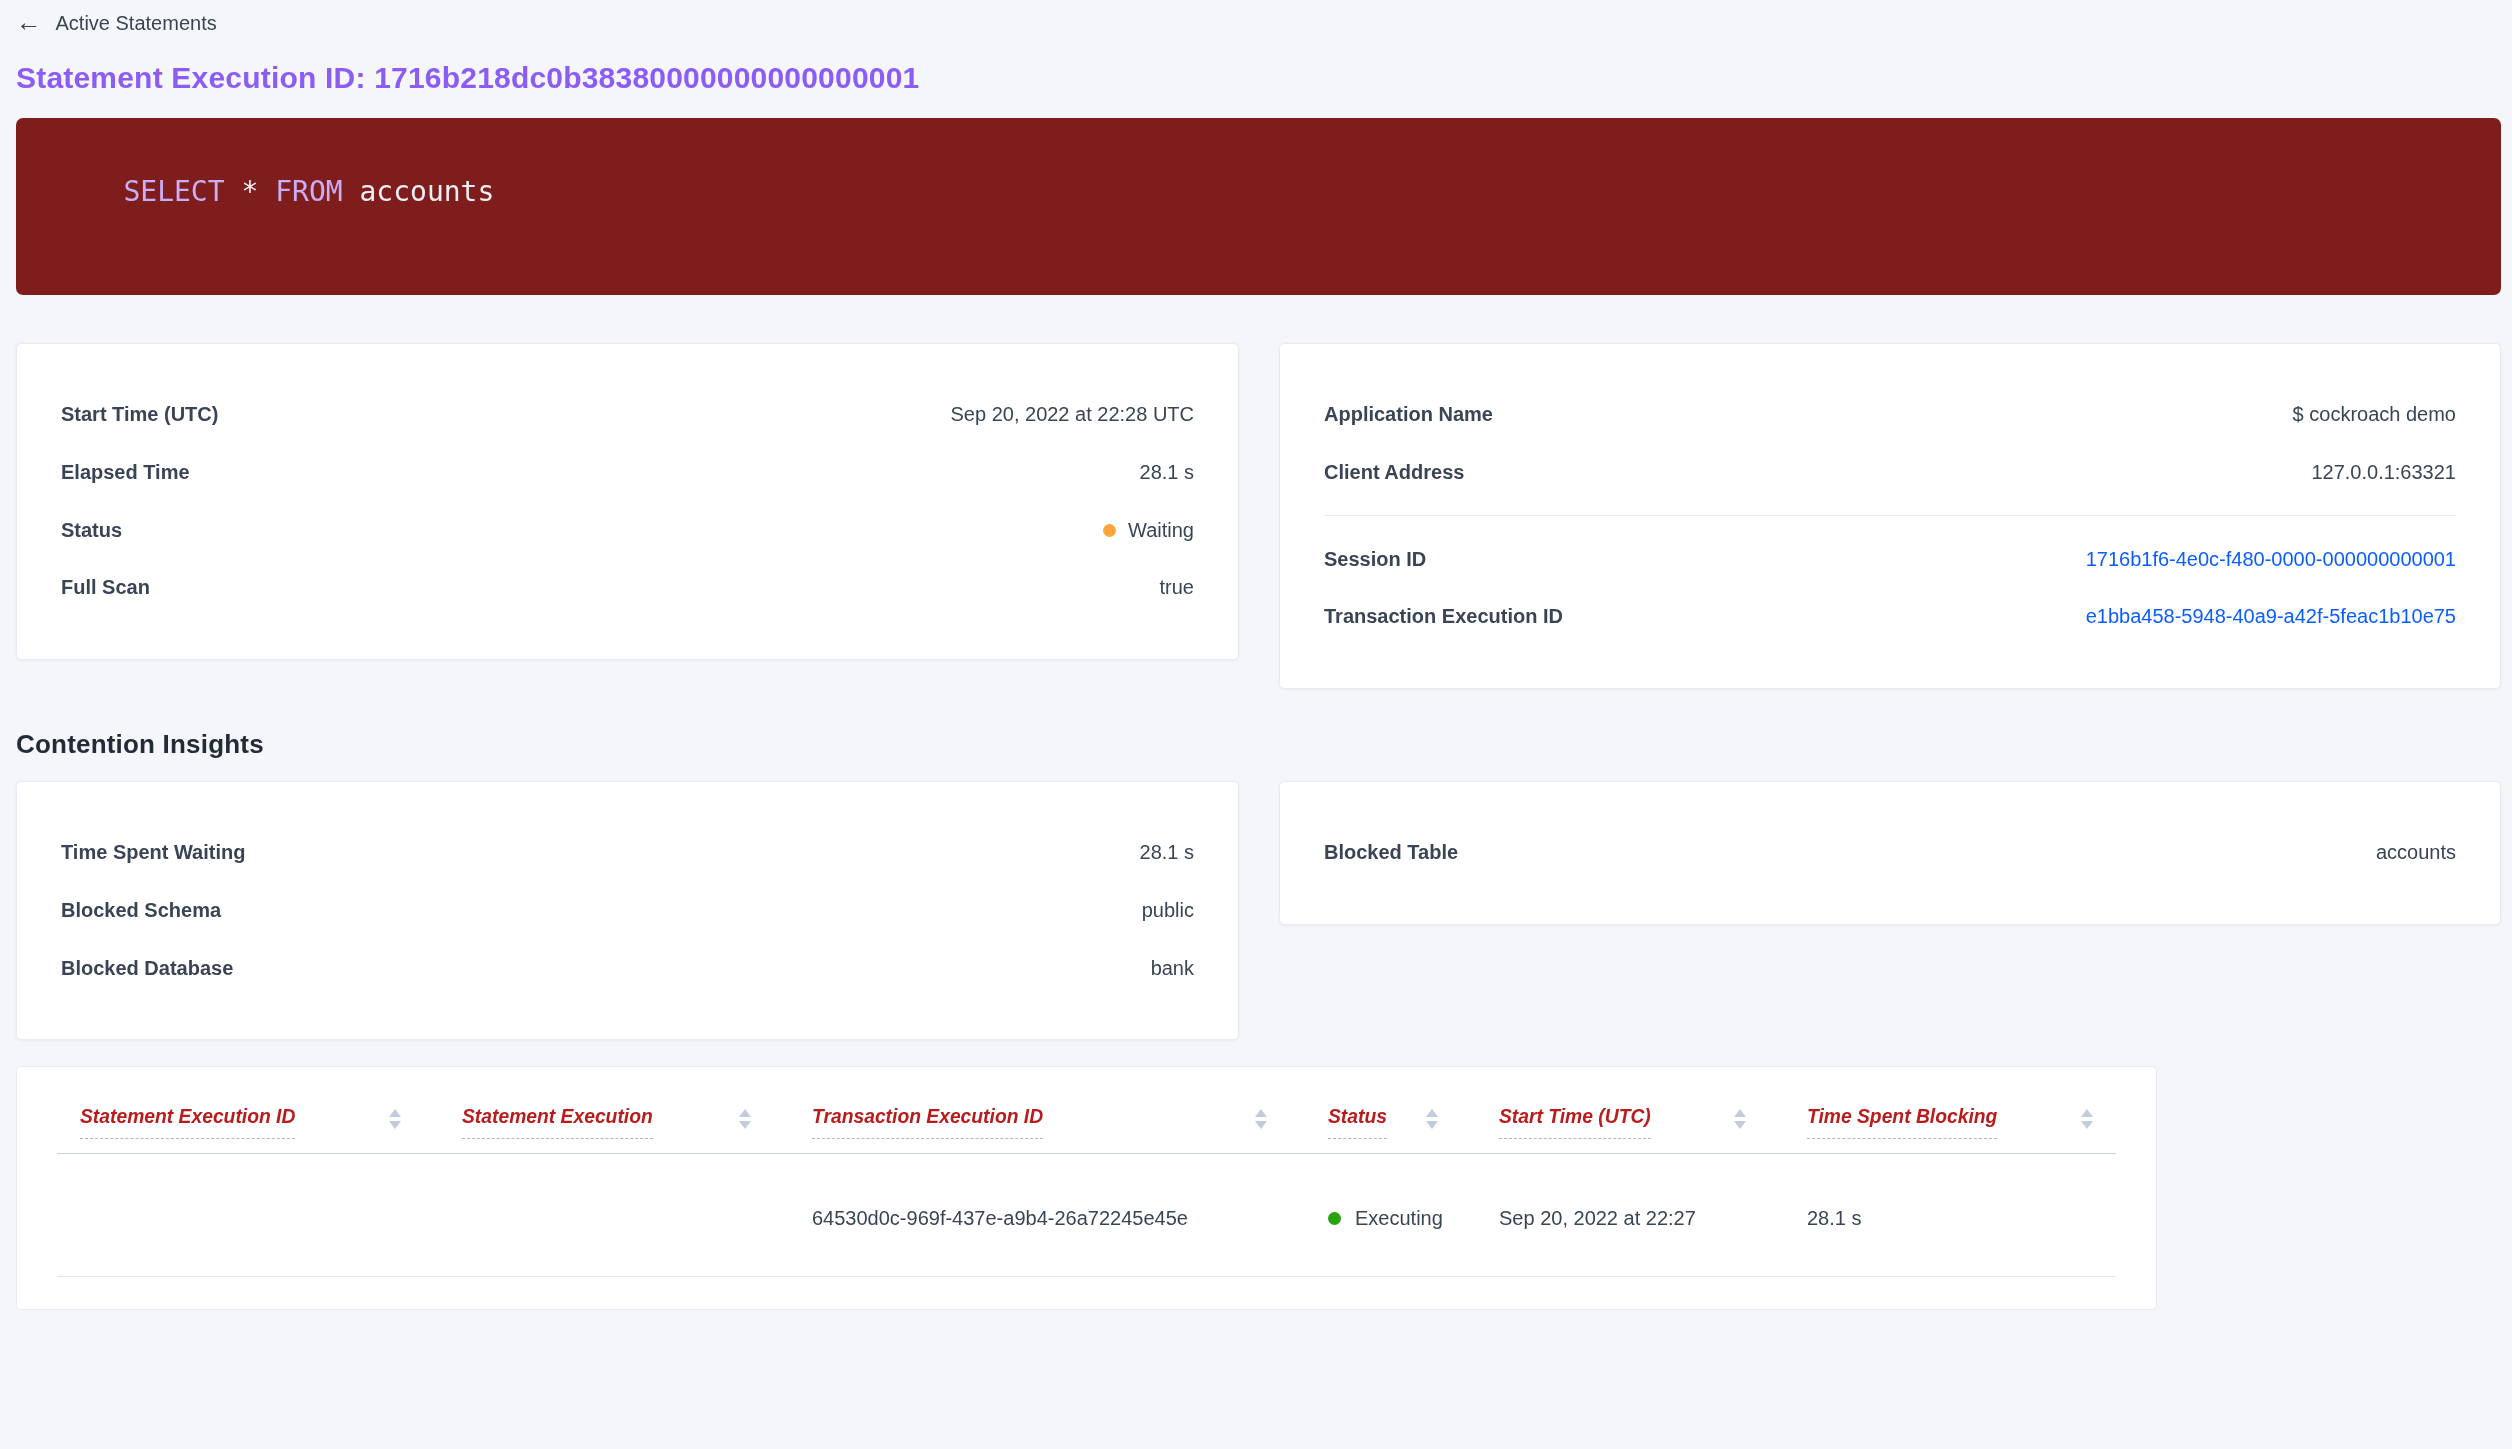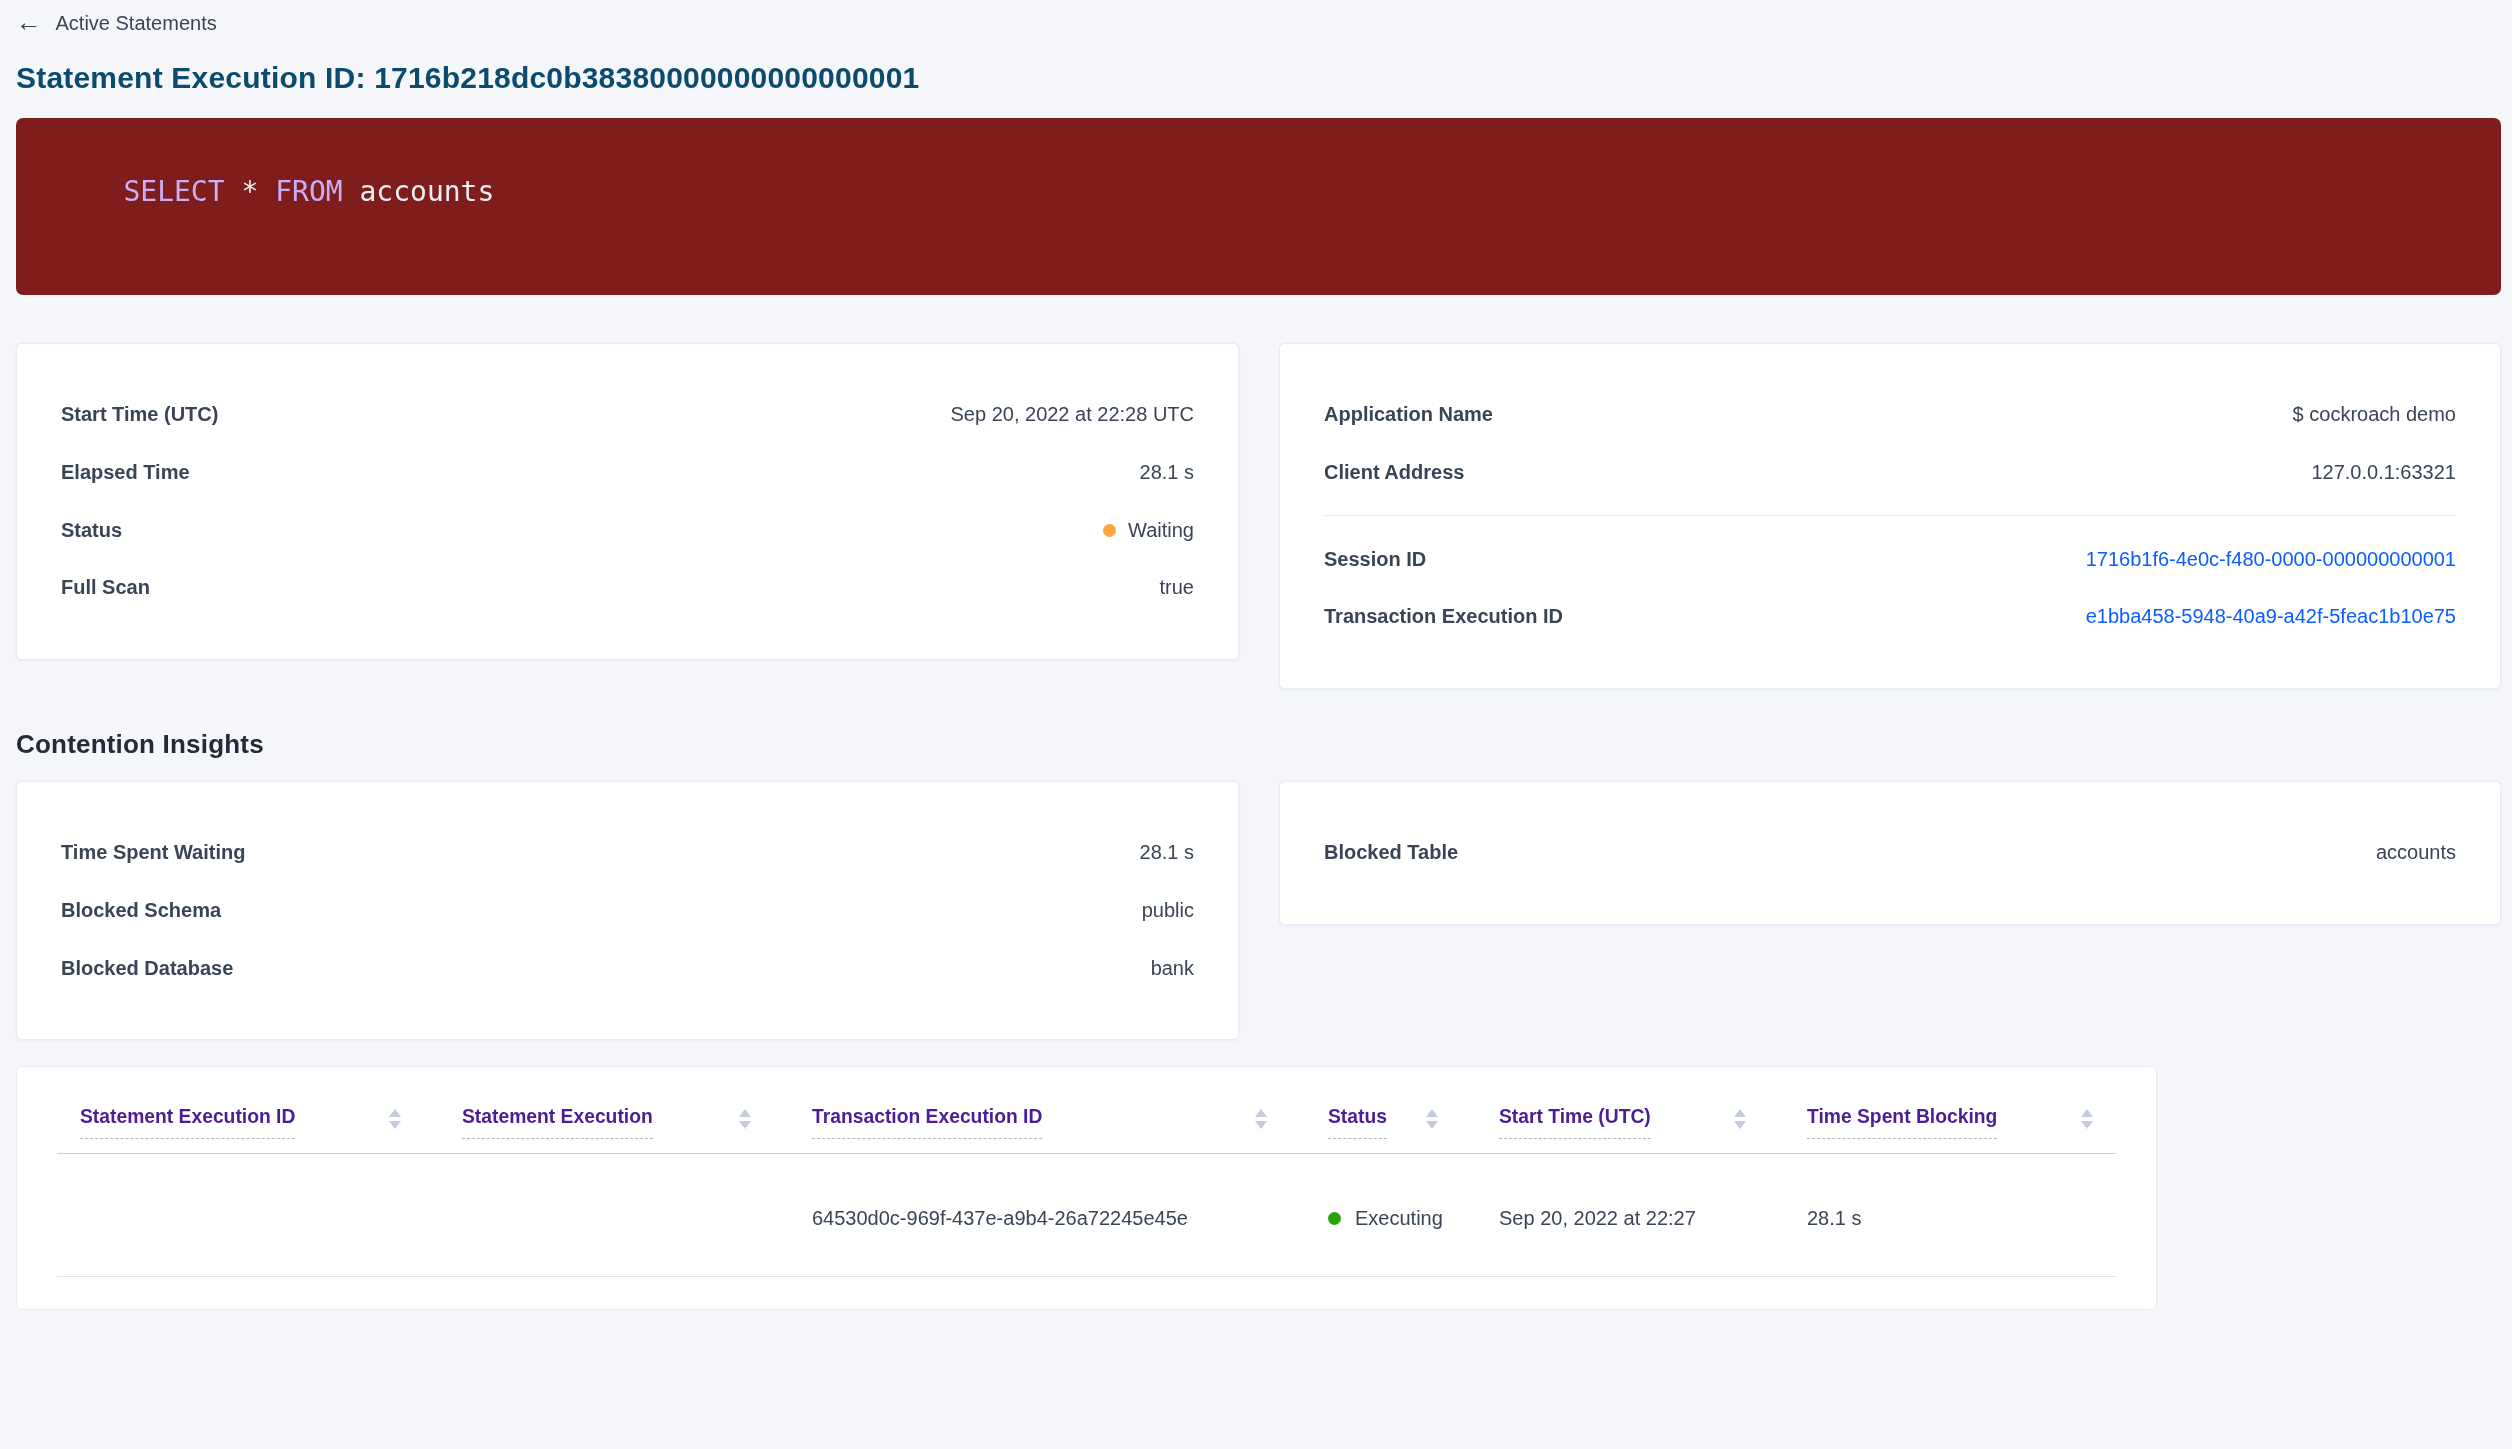--- a/index.html
+++ b/index.html
@@ -15,21 +15,21 @@
     width:2512px;height:1449px;overflow:hidden;
     background:#f4f6fa;
     font-family:"Liberation Sans","DejaVu Sans",sans-serif;
     color:var(--slate);
   }
   .main{padding:10.5px 11.4px 0 16px;}
 
   .breadcrumb{display:flex;align-items:center;gap:14px;font-size:20px;color:var(--slate);width:max-content;cursor:pointer;}
   .back-arrow{font-size:25.5px;line-height:1;transform:translateY(-0.9px);}
 
-  .page-title{margin:24.6px 0 0;font-size:30px;font-weight:700;color:#0c4a6e;letter-spacing:0.2px;}
+  .page-title{margin:24.6px 0 0;font-size:30px;font-weight:700;color:#8b5cf6;letter-spacing:0.2px;}
 
   .sql-box{
     margin-top:23px;height:177px;width:2485px;
     background:#7f1d1d;border-radius:7px;
     padding:35px 40px;
     font-family:"DejaVu Sans Mono","Liberation Mono",monospace;
     font-size:28px;line-height:26px;color:#eceef4;
     white-space:pre;
   }
   .tok-keyword{color:#c9aef5;}
@@ -61,22 +61,22 @@
     margin-top:26px;width:2141px;
     background:#fff;border:0.9px solid var(--card-border);border-radius:5.3px;
     padding:0 40px 32px;
   }
   table{width:100%;table-layout:fixed;border-collapse:collapse;}
   th{padding:39px 0 14px;text-align:left;border-bottom:1.8px solid #c7d0e0;vertical-align:bottom;}
   .th-inner{display:flex;align-items:flex-start;justify-content:space-between;padding-right:61px;}
   th.col-first .th-inner{padding-left:23px;}
   th.col-last .th-inner{padding-right:23px;}
   .th-label{
-    font-size:19.3px;font-weight:700;color:#4c1d95;line-height:21px;
-    border-bottom:1.8px dashed #a9b5c9;padding-bottom:10.5px;cursor:pointer;white-space:nowrap;
+    font-size:19.3px;font-weight:700;color:#b91c1c;line-height:21px;
+    border-bottom:1.8px dashed #a9b5c9;padding-bottom:10.5px;cursor:pointer;white-space:nowrap;font-style:italic;
   }
   .sort-arrows{display:flex;flex-direction:column;gap:4.4px;margin-top:2.6px;cursor:pointer;flex:0 0 auto;}
   .tri-up{width:0;height:0;border-left:6.1px solid transparent;border-right:6.1px solid transparent;border-bottom:8px solid #c2ccdd;}
   .tri-down{width:0;height:0;border-left:6.1px solid transparent;border-right:6.1px solid transparent;border-top:8px solid #c2ccdd;}
 
   td{font-size:20px;color:var(--slate);padding:53px 0 46px;border-bottom:0.9px solid #dfe5ef;vertical-align:middle;}
   td.col-first{padding-left:23px;}
   .status-cell{display:flex;align-items:center;gap:14px;}
 </style>
 </head>

